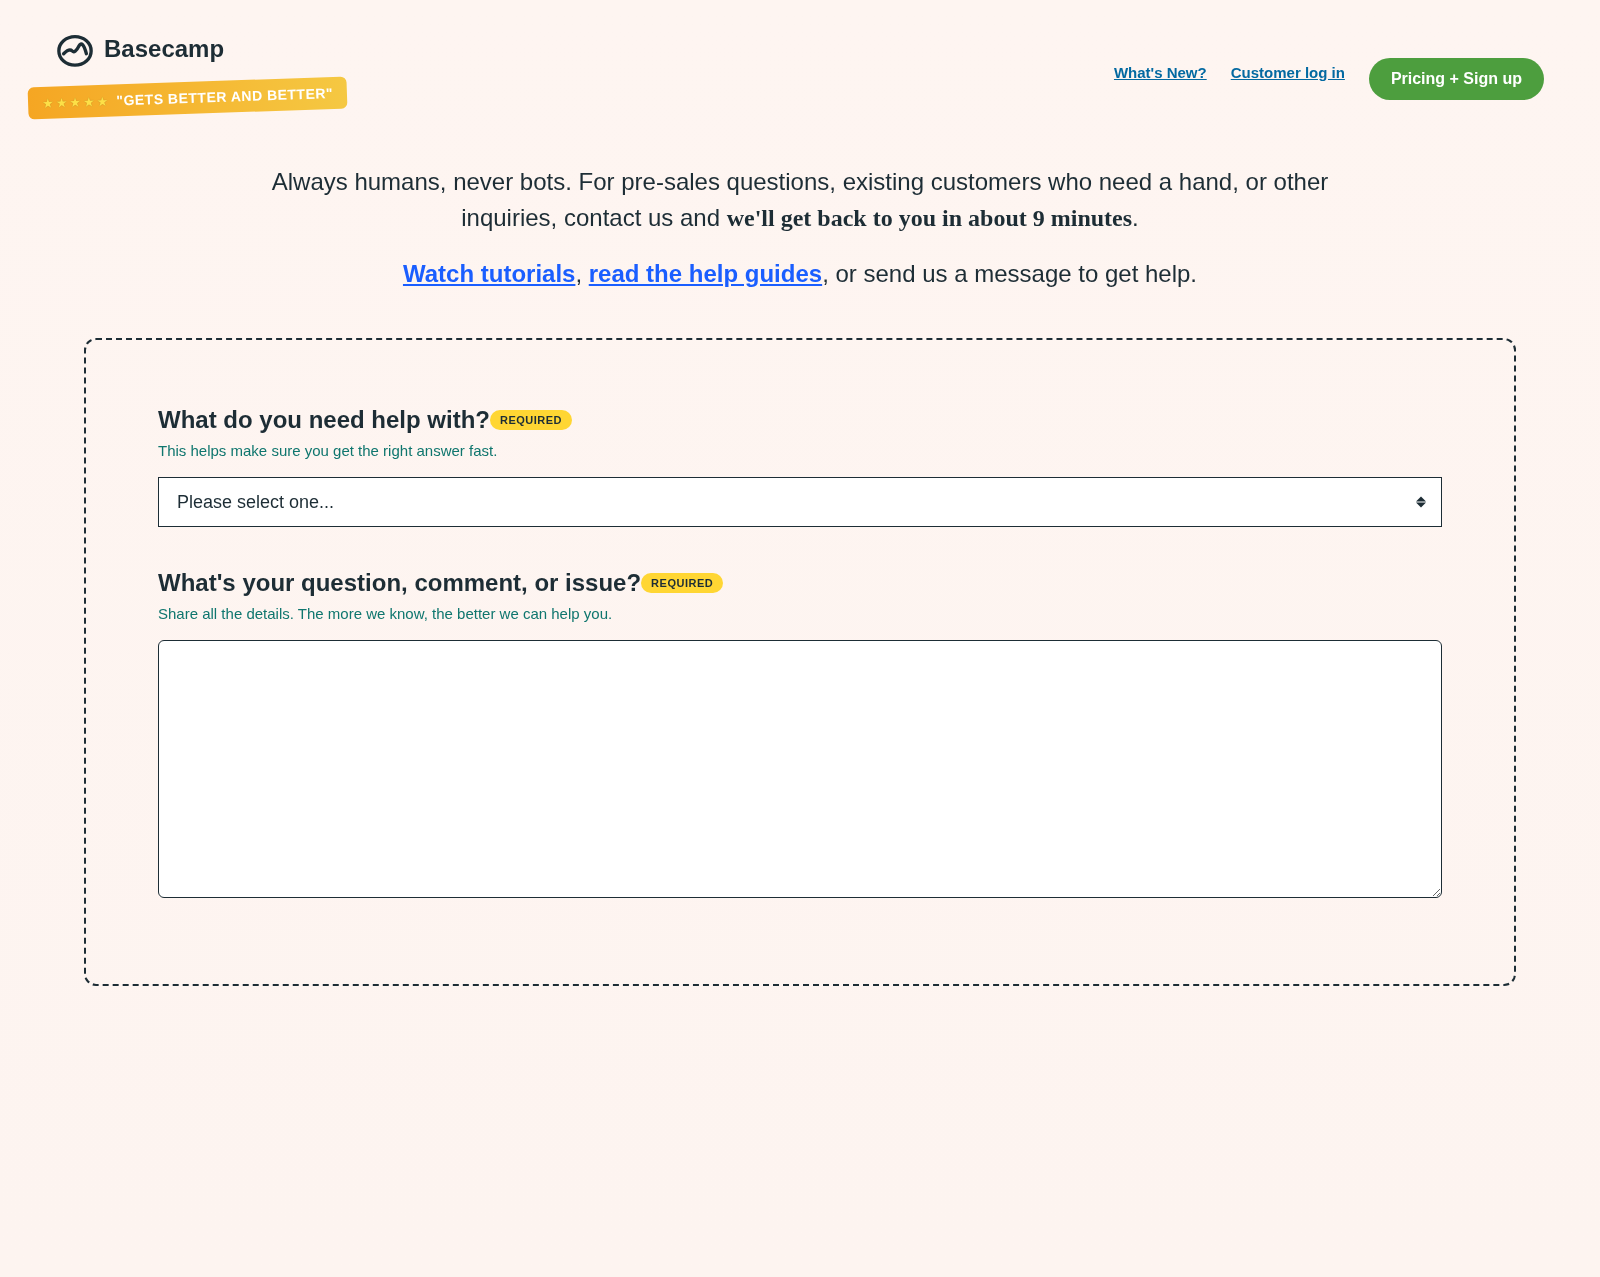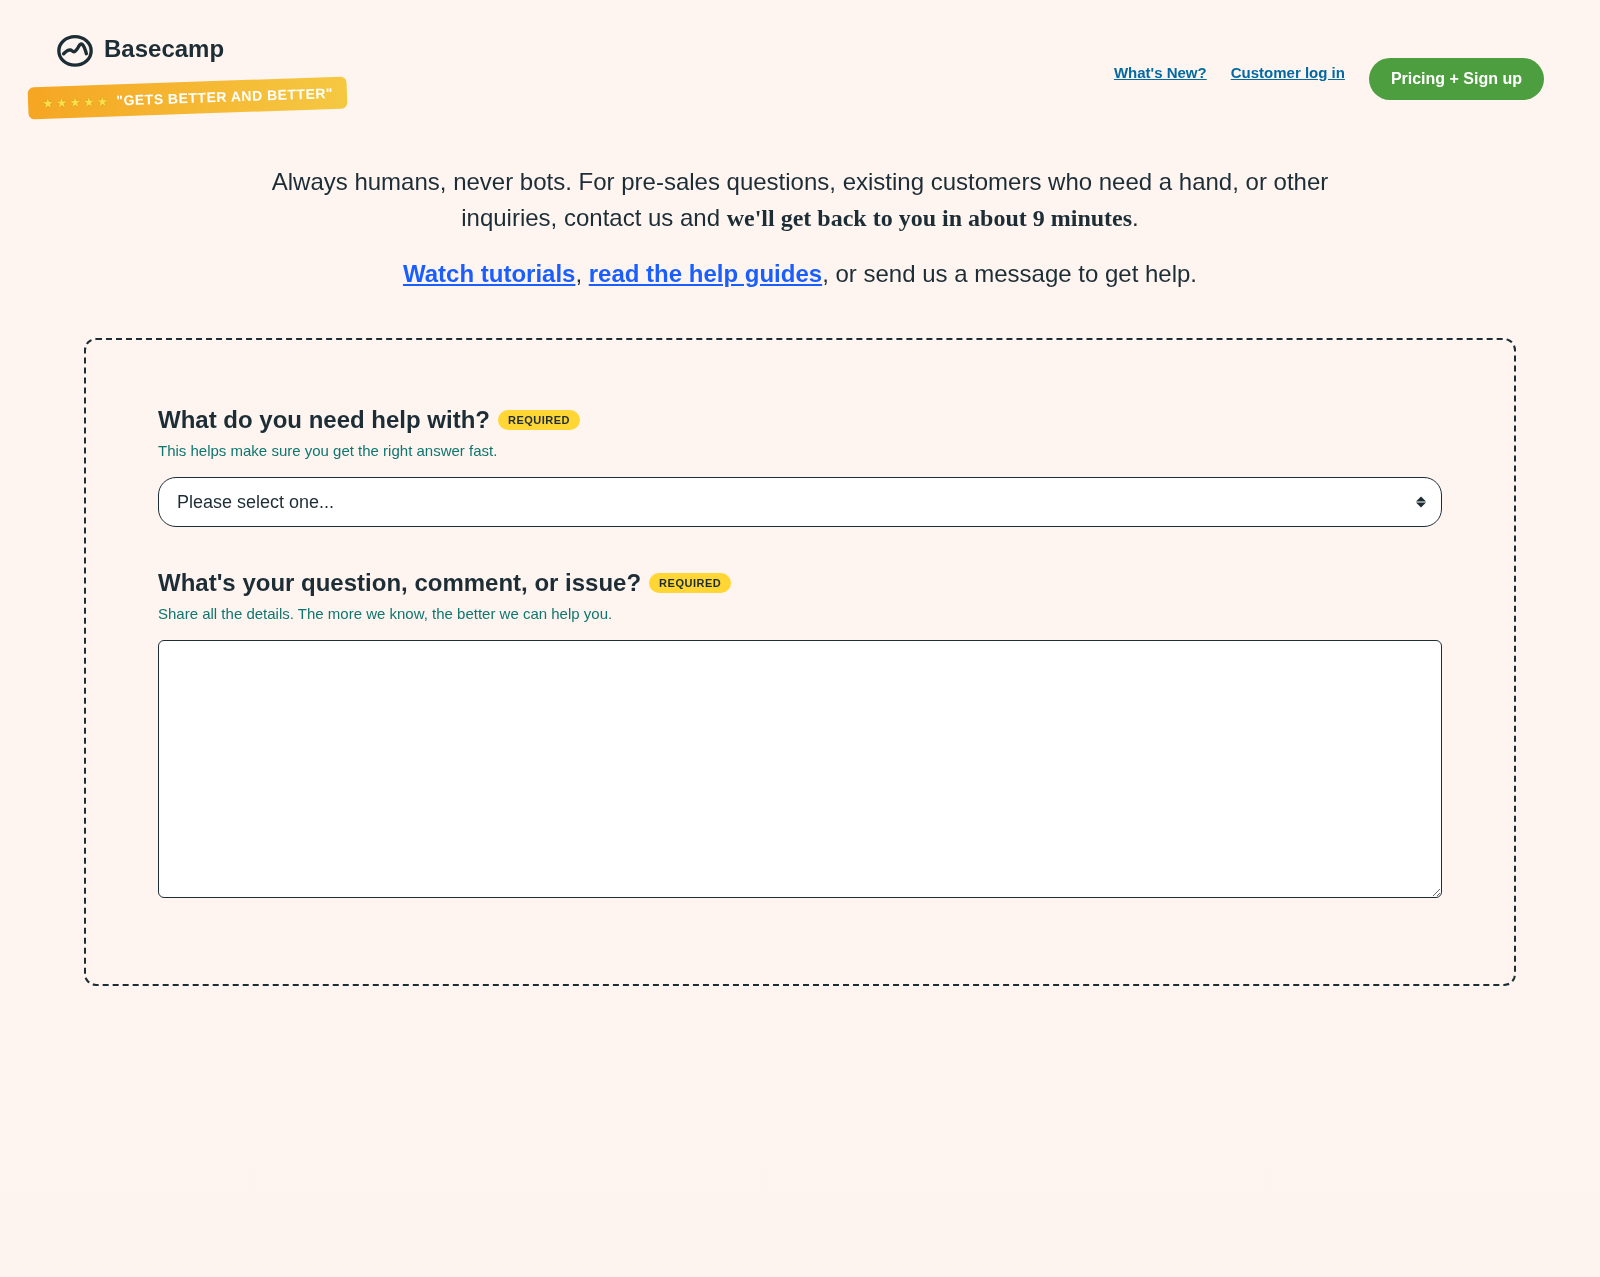--- a/index.html
+++ b/index.html
@@ -146,21 +146,21 @@
       padding: 66px 72px 40px;
     }
     
     .form-group {
       margin-bottom: 42px;
     }
     
     .form-label-row {
       display: flex;
       align-items: center;
-      gap: 8px;
+      gap: 0;
       margin-bottom: 8px;
     }
     
     .form-label {
       font-size: 24px;
       font-weight: 800;
       color: #1d2d35;
     }
     
     .required-badge {
@@ -181,21 +181,21 @@
     
     .select-wrapper {
       position: relative;
     }
     
     .form-select {
       width: 100%;
       padding: 14px 18px;
       font-size: 18px;
       border: 1.5px solid #1d2d35;
-      border-radius: 18px;
+      border-radius: 0;
       background: #fff;
       color: #1d2d35;
       appearance: none;
       cursor: pointer;
       font-family: inherit;
     }
     
     .select-chevron {
       position: absolute;
       right: 16px;

